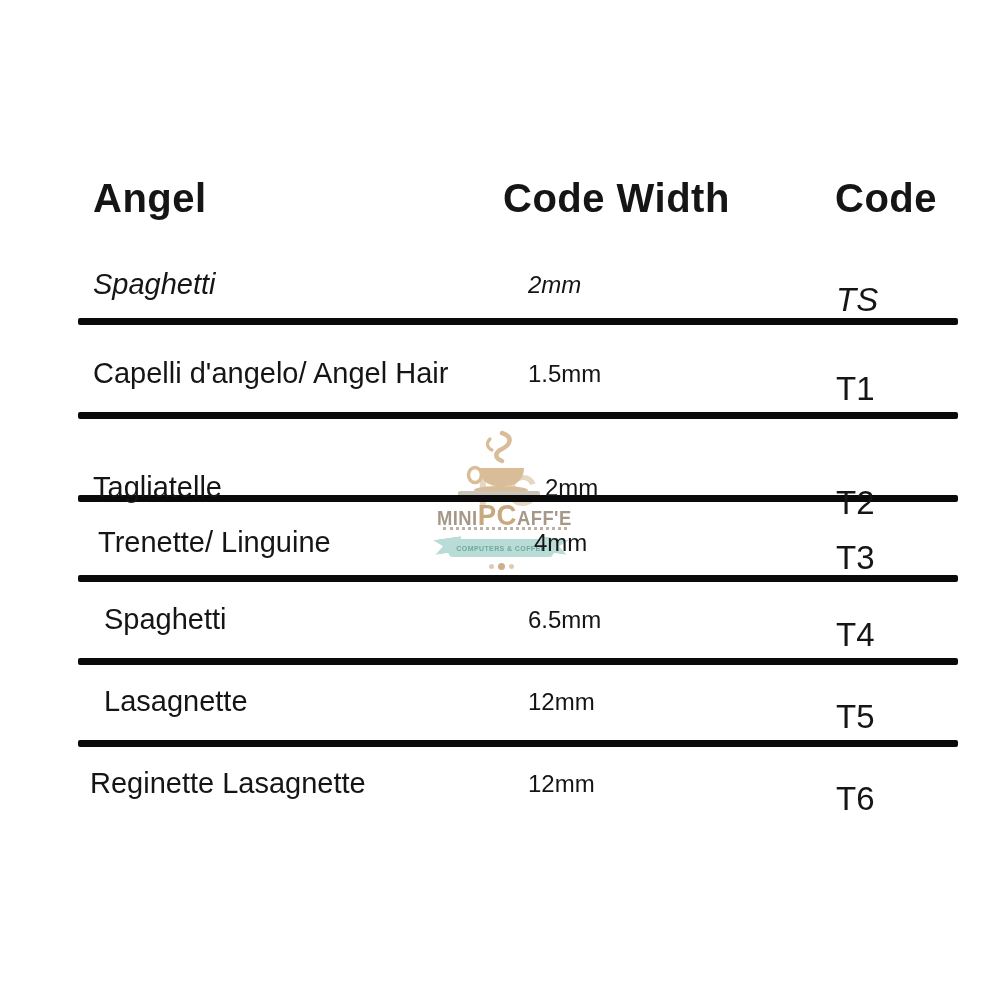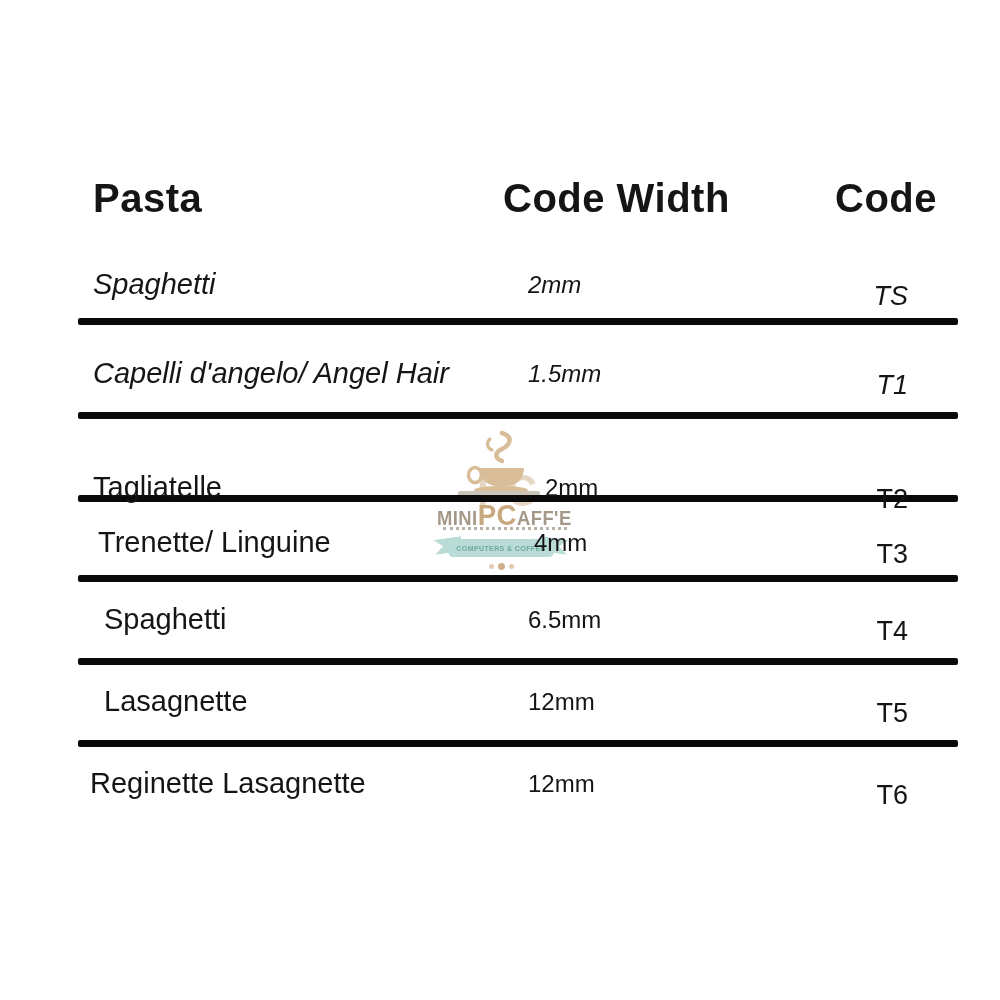--- a/index.html
+++ b/index.html
@@ -14,24 +14,24 @@
     letter-spacing:0.5px; white-space:nowrap; z-index:3;
   }
   #h-type{left:93px;}
   #h-width{left:503px;}
   #h-code{left:835px;}
 
   
   .row{position:absolute; left:0; width:100%; height:42px; z-index:3;}
   .row .cell-type{position:absolute; left:93px; top:0; font-size:29px; white-space:nowrap;}
   .row .cell-width{position:absolute; left:528px; top:3px; font-size:24px; white-space:nowrap;}
-  .row .cell-code{position:absolute; left:836px; top:13px; width:72px; text-align:right; font-size:27px;}
+  .row .cell-code{position:absolute; left:836px; top:13px; width:72px; text-align:left; font-size:33px;}
 
   #rows .row:nth-child(1){top:268px;font-style:italic;}
-  #rows .row:nth-child(2){top:357px;font-style:italic;}
+  #rows .row:nth-child(2){top:357px;}
   #rows .row:nth-child(3){top:447px;margin-top:24px;}
   #rows .row:nth-child(4){top:526px;}
   #rows .row:nth-child(5){top:603px;}
   #rows .row:nth-child(6){top:685px;}
   #rows .row:nth-child(7){top:767px;}
 
   #rows .row:nth-child(3) .cell-width{left:545px;}
   #rows .row:nth-child(4) .cell-width{left:534px;}
   #rows .row:nth-child(4) .cell-type{left:98px;}
   #rows .row:nth-child(5) .cell-type{left:104px;}
@@ -87,21 +87,21 @@
   .wm-dot{position:absolute; border-radius:50%; background:var(--dot);}
   .wm-dot.d1{left:489px; top:564px; width:5px; height:5px; opacity:.65;}
   .wm-dot.d2{left:498px; top:563px; width:7px; height:7px;}
   .wm-dot.d3{left:509px; top:564px; width:5px; height:5px; opacity:.65;}
 </style>
 </head>
 <body>
 
 <div class="canvas">
 
-  <div class="col-header" id="h-type">Pasta</div>
+  <div class="col-header" id="h-type">Angel</div>
   <div class="col-header" id="h-width">Code Width</div>
   <div class="col-header" id="h-code">Code</div>
 
   <div class="watermark">
     <div class="wm-ghost-pc">PC</div>
     <svg class="wm-cup" viewBox="0 0 78 70" width="78" height="70">
       <path class="steam" d="M40,5 C52,9 48,17 40,21 C33,24 32,30 40,33"></path>
       <path class="steam steam2" d="M28,11 C24,15 25,20 30,22"></path>
       <ellipse class="handle" cx="13" cy="47" rx="6.5" ry="7.5"></ellipse>
       <path class="cupfill" d="M17,40 L62,40 C62,50 55,58 44,58 L35,58 C25,58 17,50 17,40 Z"></path>

